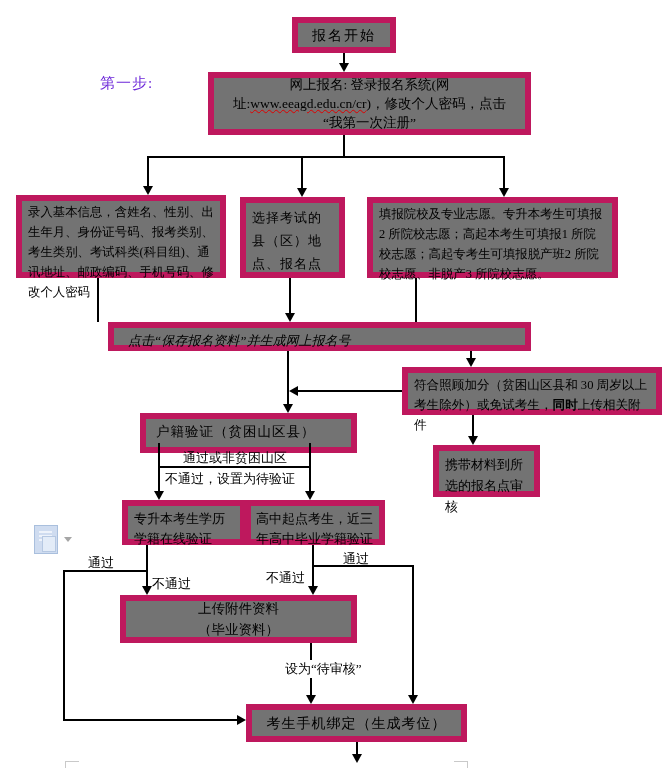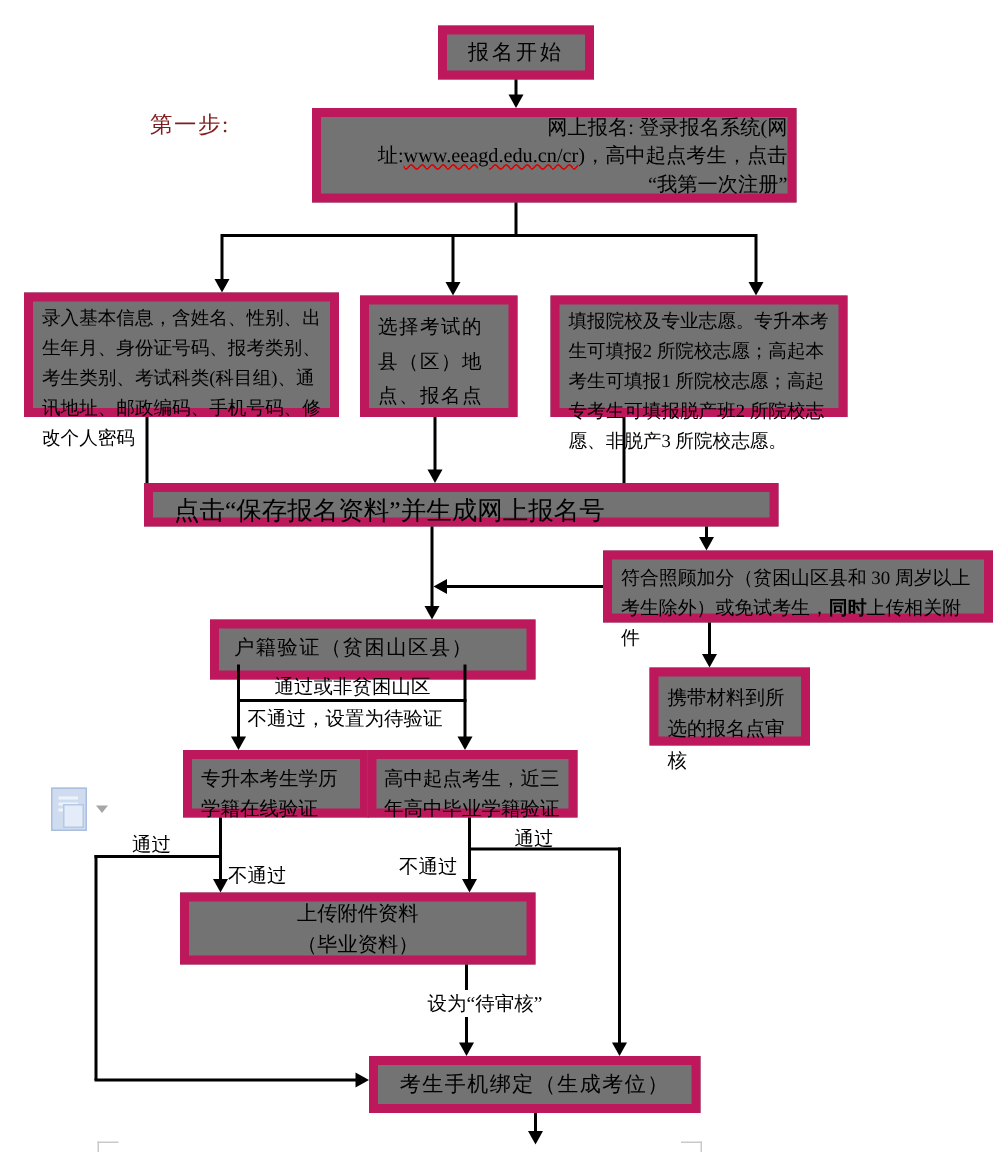--- a/index.html
+++ b/index.html
@@ -23,47 +23,47 @@
   .paste-doc{position:absolute;left:6px;top:3px;width:22px;height:27px;background:#cfdcf0;border:1px solid #a9bfdd;}
   .paste-line{position:absolute;left:4px;height:2px;background:#eef3fb;}
   .paste-page{position:absolute;left:14px;top:14px;width:12px;height:14px;background:#e3ecf8;border:1px solid #b6c8e2;}
   .paste-caret{position:absolute;left:36px;top:15px;width:0;height:0;border-left:4px solid transparent;border-right:4px solid transparent;border-top:5px solid #a6a6a6;}
 </style>
 </head>
 <body>
 
 <div class="canvas">
 
-  <div class="step" style="color:#7f1d1d;">第一步:</div>
+  <div class="step" style="color:#6d28d9;">第一步:</div>
 
   <div class="node c" style="left:292px;top:17px;width:104px;height:36px;font-size:14px;letter-spacing:2px;">
     <div class="txt">报名开始</div>
   </div>
 
-  <div class="node c" style="left:208px;top:72px;width:323px;height:63px;font-size:13.5px;line-height:19px;text-align:right;">
+  <div class="node c" style="left:208px;top:72px;width:323px;height:63px;font-size:13.5px;line-height:19px;">
     <div class="txt">
       <div><span>网上报名: 登录报名系统(网</span></div>
-      <div><span>址:</span><span class="wavy">www.eeagd.edu.cn/cr</span><span>)，高中起点考生，点击</span></div>
+      <div><span>址:</span><span class="wavy">www.eeagd.edu.cn/cr</span><span>)，修改个人密码，点击</span></div>
       <div><span>“我第一次注册”</span></div>
     </div>
   </div>
 
   <div class="node l" style="left:16px;top:195px;width:210px;height:83px;font-size:12.4px;line-height:20px;padding:1px 6px;">
     <div class="txt">录入基本信息，含姓名、性别、出生年月、身份证号码、报考类别、考生类别、考试科类(科目组)、通讯地址、邮政编码、手机号码、修改个人密码</div>
   </div>
 
   <div class="node l" style="left:240px;top:197px;width:105px;height:81px;font-size:13px;line-height:23px;padding:3px 6px;letter-spacing:1px;">
     <div class="txt">选择考试的县（区）地点、报名点</div>
   </div>
 
-  <div class="node l" style="left:367px;top:197px;width:198px;height:81px;font-size:12.4px;line-height:20px;padding:1px 6px;">
+  <div class="node l" style="left:367px;top:197px;width:251px;height:81px;font-size:12.4px;line-height:20px;padding:1px 6px;">
     <div class="txt">填报院校及专业志愿。专升本考生可填报2 所院校志愿；高起本考生可填报1 所院校志愿；高起专考生可填报脱产班2 所院校志愿、非脱产3 所院校志愿。</div>
   </div>
 
-  <div class="node l" style="left:96px;top:322px;width:423px;height:29px;font-size:17px;line-height:25px;padding:0 0 0 14px;">
+  <div class="node l" style="left:108px;top:322px;width:423px;height:29px;font-size:13px;line-height:25px;padding:0 0 0 14px;font-style:italic;">
     <div class="txt">点击“保存报名资料”并生成网上报名号</div>
   </div>
 
   <div class="node l" style="left:402px;top:367px;width:260px;height:48px;font-size:12.6px;line-height:20px;padding:2px 6px;">
     <div class="txt"><span>符合照顾加分（贫困山区县和 30 周岁以上考生除外）或免试考生，</span><span class="bold">同时</span><span>上传相关附件</span></div>
   </div>
 
   <div class="node l" style="left:140px;top:413px;width:217px;height:40px;font-size:13.5px;line-height:26px;padding:0 0 0 10px;letter-spacing:1px;">
     <div class="txt">户籍验证（贫困山区县）</div>
   </div>

